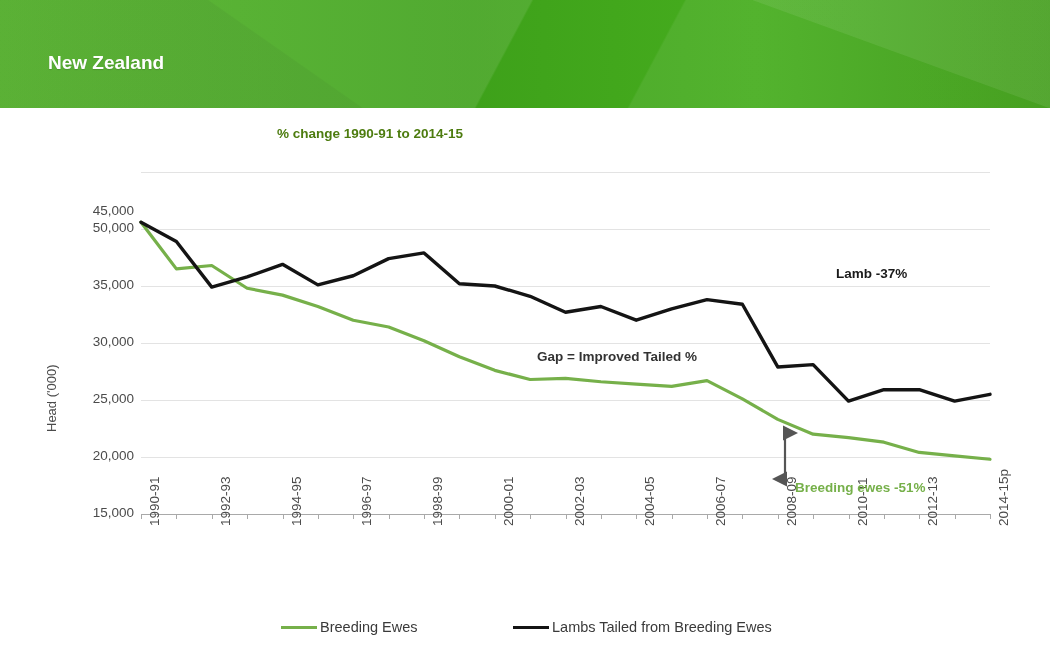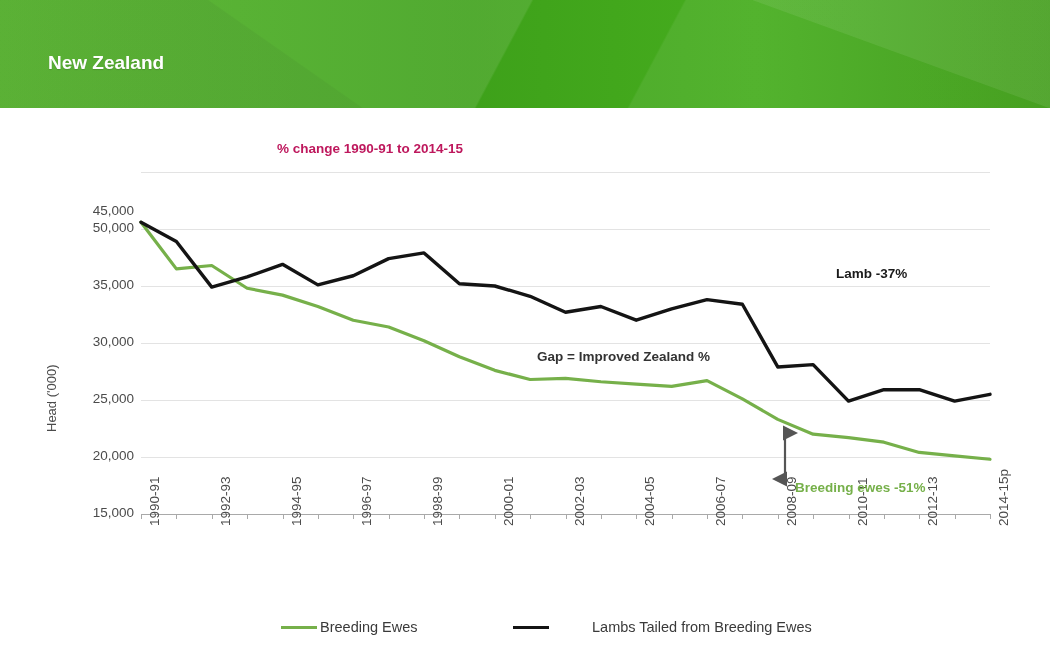--- a/index.html
+++ b/index.html
@@ -66,21 +66,21 @@
 
   .xlabel{
     position:absolute;top:0;
     font-size:13.5px;color:#4b4b4b;white-space:nowrap;
     transform:rotate(-90deg);transform-origin:left top;
   }
   .xlabels{position:absolute;left:141px;top:418px;width:860px;height:110px;}
 
   
   .ann{position:absolute;font-size:13.5px;font-weight:bold;white-space:nowrap;}
-  .ann-pct{left:277px;top:33px;color:#be185d;}
+  .ann-pct{left:277px;top:18px;color:#4d7c0f;}
   .ann-gap{left:537px;top:241px;color:#333;}
   .ann-lamb{left:836px;top:158px;color:#1a1a1a;}
   .ann-ewes{left:795px;top:372px;color:#76b04a;}
 
   
   .legend{position:absolute;left:0;top:505px;width:1050px;height:36px;}
   .legend-item{position:absolute;display:flex;align-items:center;}
   .legend-swatch{display:inline-block;width:36px;height:0;border-top-style:solid;margin-right:3px;}
   .legend-label{font-size:14.5px;color:#3a3a3a;white-space:nowrap;}
 
@@ -179,29 +179,29 @@
         <div class="xlabel" style="left: 430.5px;">2002-03</div>
         <div class="xlabel" style="left: 501.25px;">2004-05</div>
         <div class="xlabel" style="left: 572px;">2006-07</div>
         <div class="xlabel" style="left: 642.75px;">2008-09</div>
         <div class="xlabel" style="left: 713.5px;">2010-11</div>
         <div class="xlabel" style="left: 784.25px;">2012-13</div>
         <div class="xlabel" style="left: 855px;">2014-15p</div>
       </div>
 
     <div class="ann ann-pct">% change 1990-91 to 2014-15</div>
-    <div class="ann ann-gap">Gap = Improved Zealand %</div>
+    <div class="ann ann-gap">Gap = Improved Tailed %</div>
     <div class="ann ann-lamb">Lamb -37%</div>
     <div class="ann ann-ewes">Breeding ewes -51%</div>
 
     <div class="legend">
       <div class="legend-item" style="left:281px;top:6px;">
         <span class="legend-swatch" id="sw0" style="border-top-width: 3px; border-top-color: rgb(118, 176, 74);"></span>
         <span class="legend-label">Breeding Ewes</span>
       </div>
-      <div class="legend-item" style="left:513px;top:6px;gap:40px;">
+      <div class="legend-item" style="left:513px;top:6px;">
         <span class="legend-swatch" id="sw1" style="border-top-width: 3.4px; border-top-color: rgb(20, 20, 20);"></span>
         <span class="legend-label">Lambs Tailed from Breeding Ewes</span>
       </div>
     </div>
 
   </div>
 </div>
 
 </body></html>

